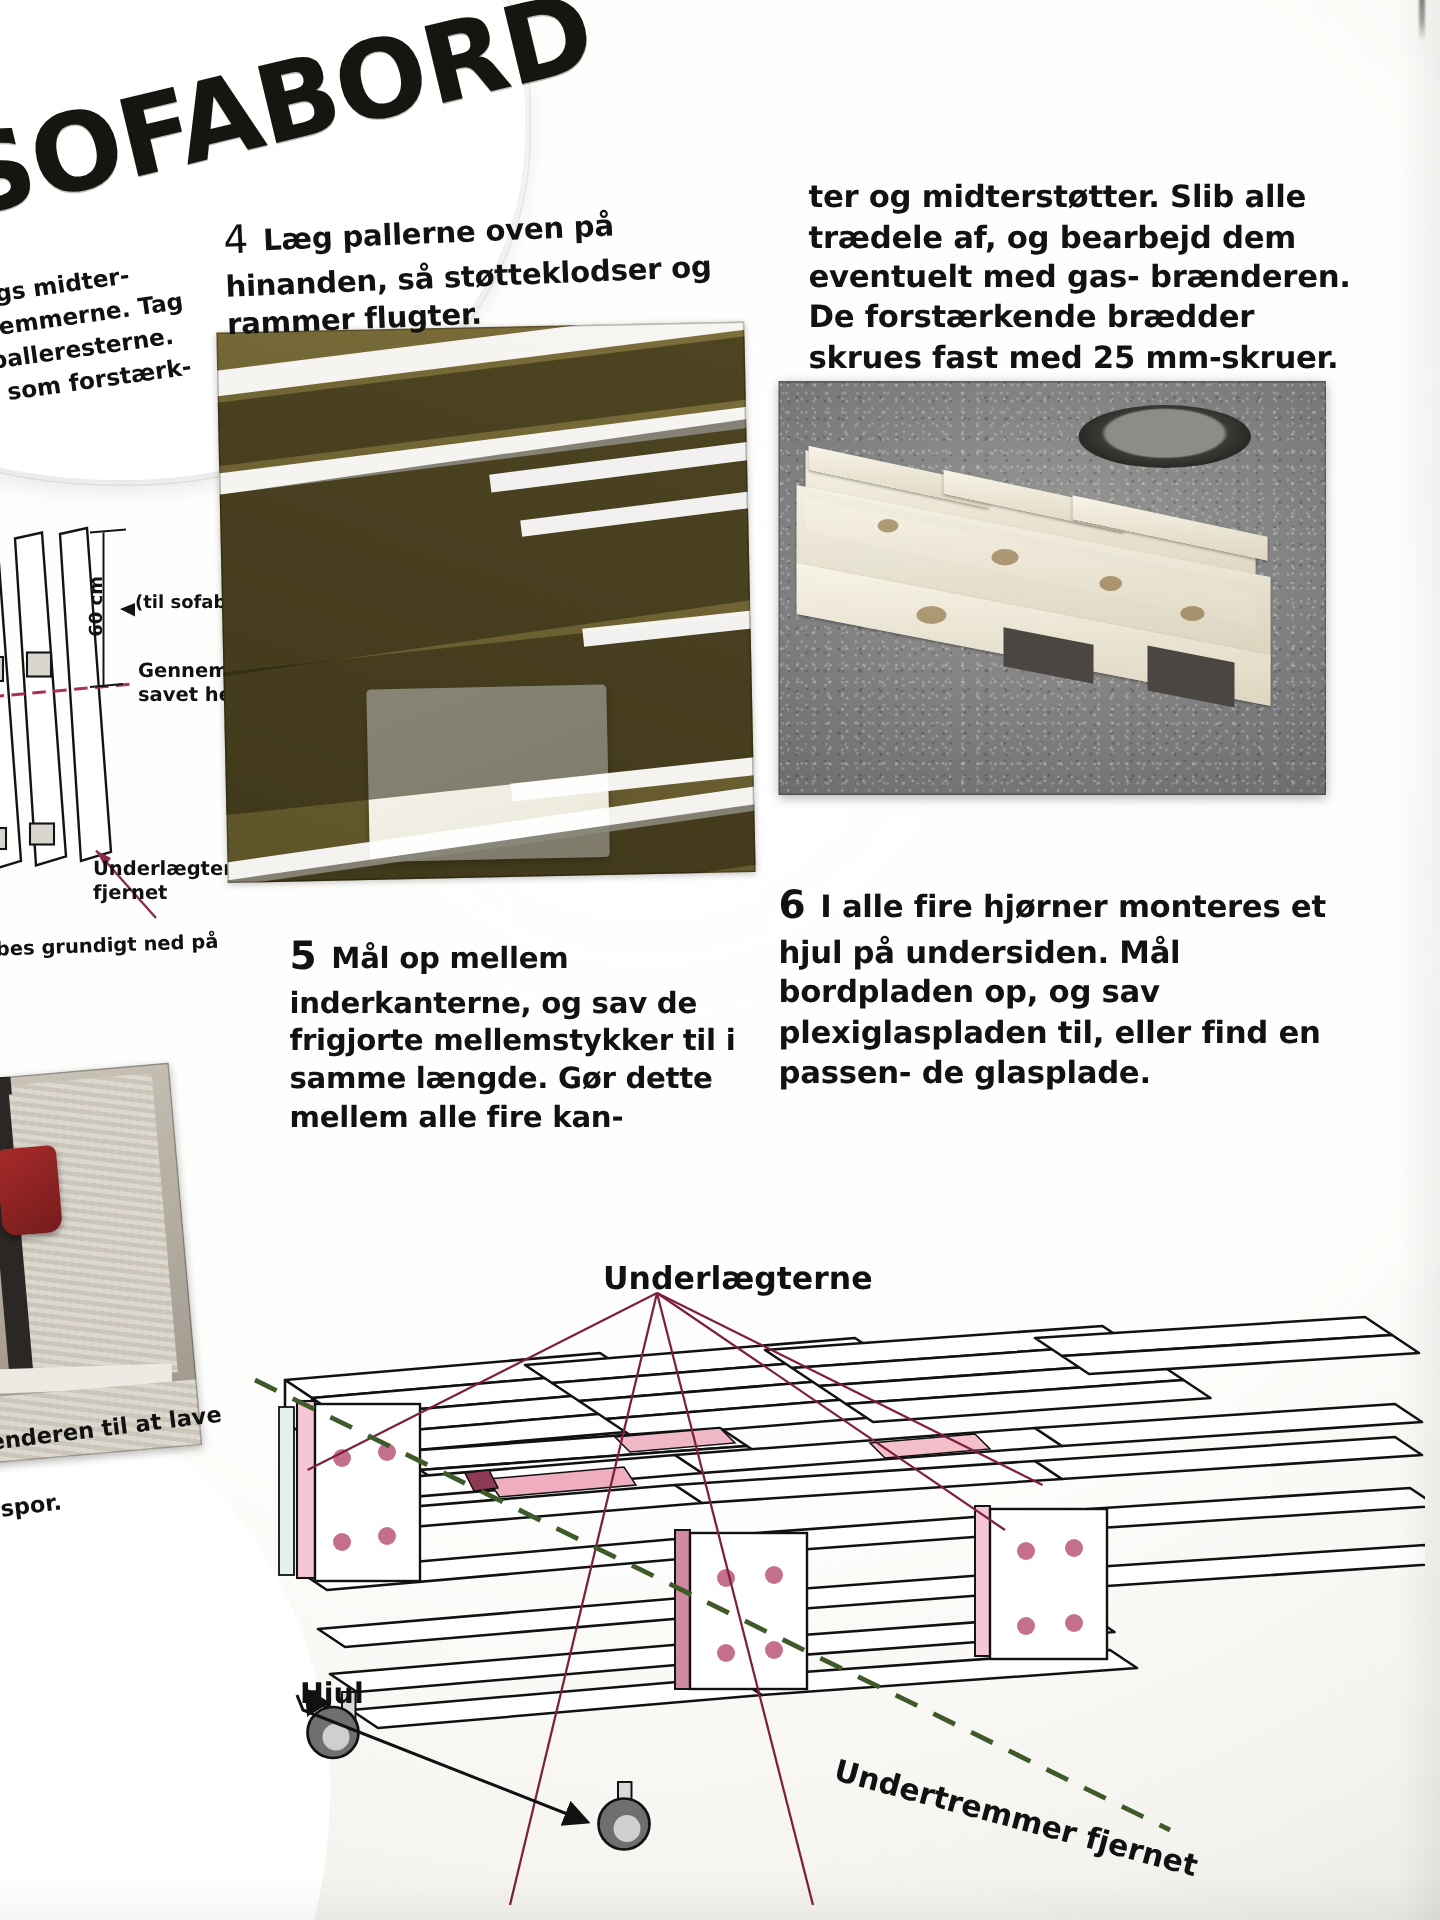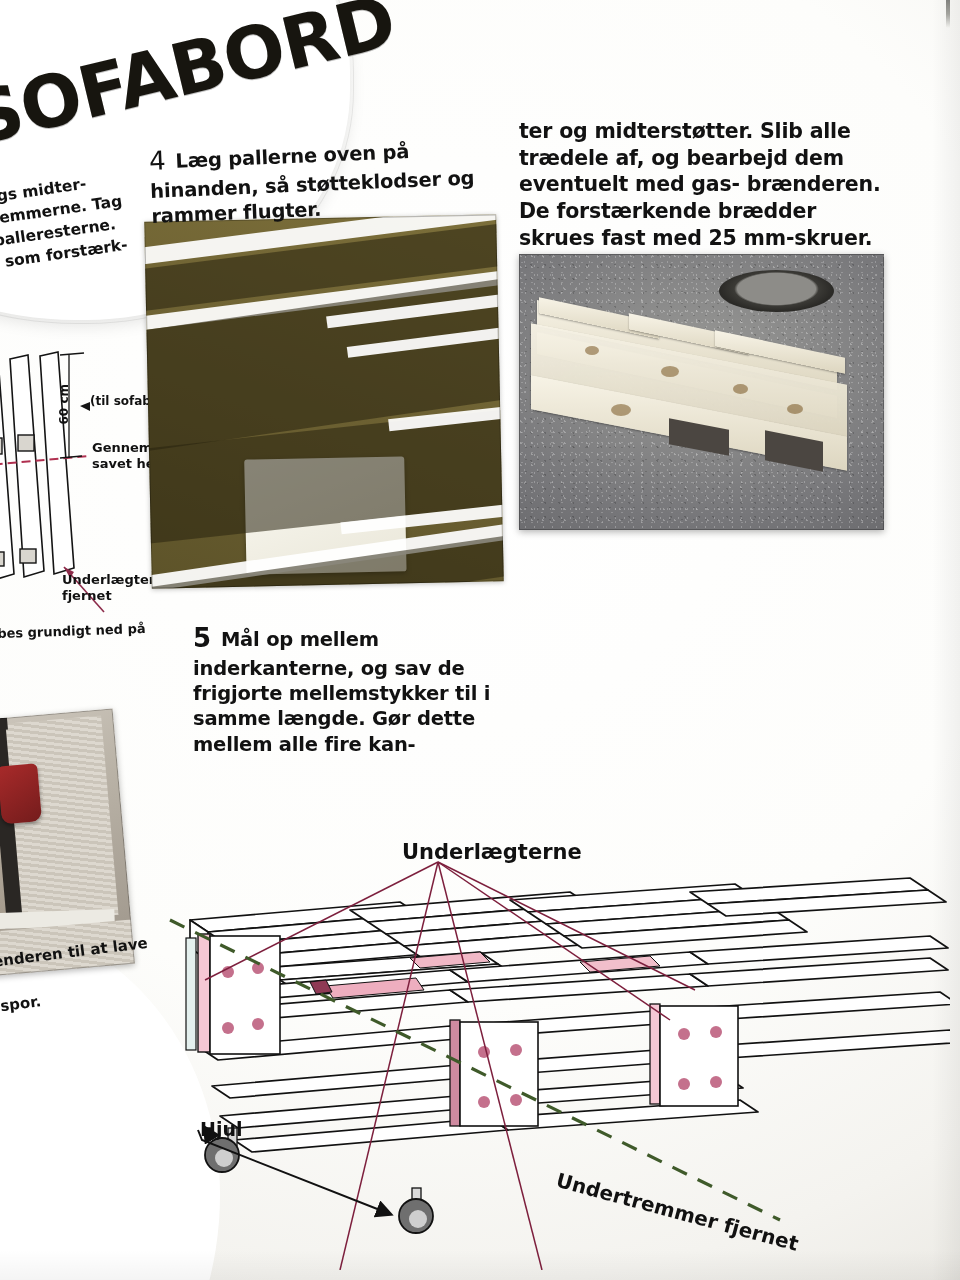--- a/index.html
+++ b/index.html
@@ -79,21 +79,21 @@
     font-family:"DejaVu Sans", sans-serif;
     font-weight:700;font-size:26px;
     margin-right:10px;
     vertical-align:-1px;
   }
   .stepnum.thin{font-weight:400;}
 
   #step4{left:150px;top:138px;width:330px;font-size:19.5px;transform:rotate(-2.4deg);}
   #step5{left:150px;top:622px;width:330px;font-size:19.5px;margin-left:43px;}
   #step6{left:519px;top:588px;width:380px;font-size:20.5px;}
-  #colTop{left:519px;top:118px;width:372px;font-size:20.5px;}
+  #colTop{left:539px;top:118px;width:372px;font-size:20.5px;}
 
   
   .leftcol{
     position:absolute;left:-66px;top:180px;width:205px;
     font-family:"DejaVu Sans", sans-serif;font-weight:700;
     font-size:15.5px;line-height:1.42;color:#111;
     transform:rotate(-8deg);
   }
   .leftcap{
     position:absolute;left:-58px;top:944px;width:215px;
@@ -305,20 +305,23 @@
   <div class="bodytext" id="step4">
     <span class="stepnum thin">4</span><span>Læg pallerne oven på hinanden, så støtteklodser og rammer flugter.</span>
   </div>
 
   <div class="bodytext" id="colTop">ter og midterstøtter. Slib alle trædele af, og bearbejd dem eventuelt med gas- brænderen. De forstærkende brædder skrues fast med 25 mm-skruer.</div>
 
   <div class="bodytext" id="step5">
     <span class="stepnum">5</span><span>Mål op mellem inderkanterne, og sav de frigjorte mellemstykker til i samme længde. Gør dette mellem alle fire kan-</span>
   </div>
 
+  <div class="bodytext" id="step6">
+    <span class="stepnum">6</span><span>I alle fire hjørner monteres et hjul på undersiden. Mål bordpladen op, og sav plexiglaspladen til, eller find en passen- de glasplade.</span>
+  </div>
 
   <div class="bigdraw">
     <svg width="800" height="430" viewBox="0 0 800 430">
       <defs>
         <marker id="arr" markerWidth="9" markerHeight="9" refX="7" refY="4.5" orient="auto">
           <polygon points="0,0 9,4.5 0,9" fill="#111"></polygon>
         </marker>
       </defs>
 
       <g stroke="#111" stroke-width="1.7" fill="#ffffff" stroke-linejoin="round">

